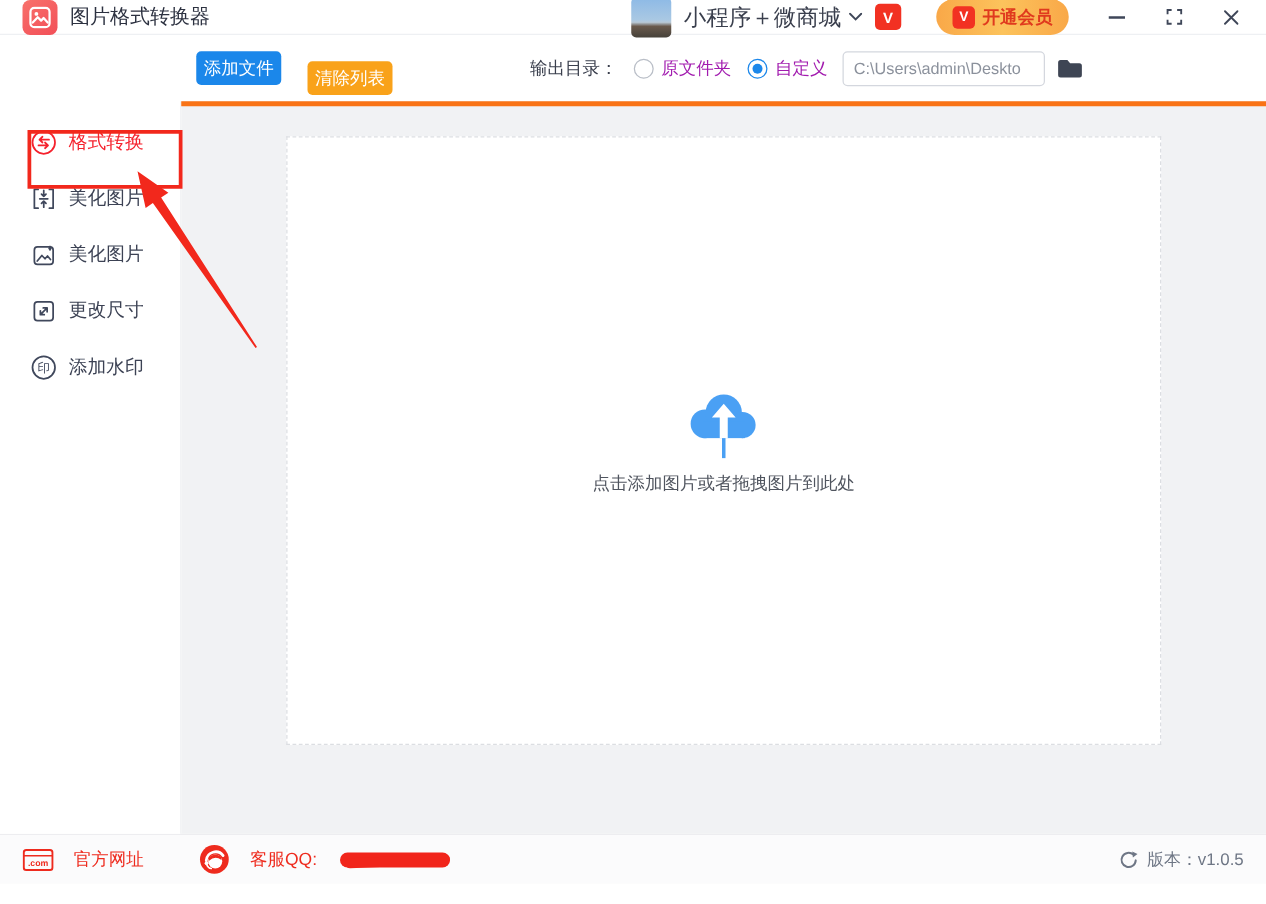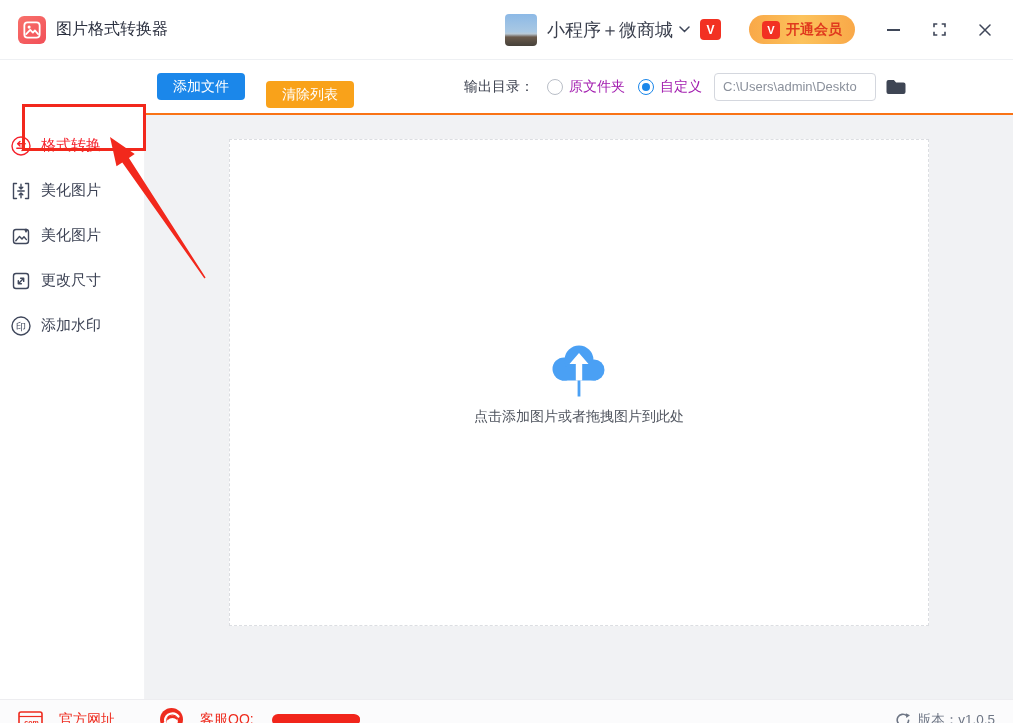--- a/index.html
+++ b/index.html
@@ -2,21 +2,21 @@
 <html><head>
 <meta charset="utf-8">
 <style>
   * { margin:0; padding:0; box-sizing:border-box; }
   html,body { width:1013px; height:723px; }
   body {
     font-family:"Liberation Sans","DejaVu Sans",sans-serif;
     background:#fff; color:#343a4a; overflow:hidden; position:relative;
   }
   
-  .titlebar { height:60px; display:flex; align-items:center; padding:0 20px 0 18px;
+  .titlebar { height:28px; display:flex; align-items:center; padding:0 20px 0 18px;
               background:#fff; border-bottom:1px solid #eef0f3; }
   .app-icon { width:28px; height:28px; border-radius:6px; flex:0 0 auto;
               background:linear-gradient(145deg,#f8716b,#f24f58);
               display:flex; align-items:center; justify-content:center; }
   .app-title { margin-left:10px; font-size:16px; color:#2c3140; }
   .tb-right { margin-left:auto; display:flex; align-items:center; }
   .avatar { width:32px; height:32px; border-radius:4px; overflow:hidden; flex:0 0 auto;
             background:linear-gradient(180deg,#8cb9e6 0%,#a9c8e3 55%,#b9c9d6 62%,#6a5a4c 72%,#46413a 100%); }
   .user-name { margin-left:10px; font-size:18px; color:#3a3f4d; }
   .chevron { margin-left:6px; display:flex; }
@@ -25,45 +25,45 @@
   .vip-pill { margin-left:28px; height:29px; border-radius:15px; padding:0 13px;
               background:linear-gradient(90deg,#f9a848,#fcc35c 50%,#f9a848);
               display:flex; align-items:center; gap:6px; cursor:pointer; }
   .vip-pill .mini-vip { width:18px; height:18px; border-radius:4px; background:#f23122; color:#fff;
               font-weight:bold; font-size:11px; display:flex; align-items:center; justify-content:center; }
   .vip-pill .pill-label { color:#e03a1e; font-size:14px; font-weight:bold; }
   .win-btn { margin-left:30px; display:flex; align-items:center; justify-content:center; width:16px; height:16px; cursor:pointer; }
   .min-line { width:13px; height:2px; background:#3f4759; }
   
   .toolbar { height:53px; display:flex; align-items:center; background:#fff; padding:0 14px 0 157px; }
-  .btn { border:none; border-radius:4px; height:27px; padding:0 16px; font-size:14px; color:#fff; cursor:pointer;
+  .btn { border:none; border-radius:4px; height:27px; padding:0 6px; font-size:14px; color:#fff; cursor:pointer;
          font-family:inherit; }
   .btn-add { background:#1b87ea; }
   .btn-clear { background:#f9a21a; margin-left:21px;margin-top:16px; }
   .output-group { display:flex; align-items:center; margin-left:110px; }
   .out-label { font-size:14px; color:#3a3f4d; }
   .radio-item { display:flex; align-items:center; margin-left:13px; cursor:pointer; }
   .radio-circle { width:16px; height:16px; border-radius:50%; border:1px solid #b9bec7; background:#fff;
                   display:flex; align-items:center; justify-content:center; }
   .radio-circle.on { border:1.5px solid #1b87ea; }
   .radio-circle.on::after { content:""; width:8px; height:8px; border-radius:50%; background:#1b87ea; }
   .radio-label { margin-left:6px; font-size:14px; color:#a21caf; }
   .path-input { margin-left:12px; width:162px; height:28px; border:1px solid #d4d7de; border-radius:4px;
                 padding:0 8px; font-size:13px; color:#8b919c; font-family:inherit; background:#fff;
                 white-space:nowrap; overflow:hidden; }
   .folder-btn { margin-left:9px; display:flex; cursor:pointer; }
   .btn-start { margin-left:auto; background:#f64c16; height:31px; border-radius:6px; padding:0 21px;
                font-size:15px; font-weight:bold; }
   
   .main-row { display:flex; height:586px; }
   .sidebar { width:145px; background:#fff; padding-top:10px; border-right:1px solid #f2f3f5; }
-  .side-item { height:45px; display:flex; align-items:center; padding-left:10px; gap:9px;
+  .side-item { height:45px; display:flex; align-items:center; padding-left:24px; gap:9px;
                font-size:15px; color:#3c4254; cursor:pointer; }
   .side-item.active { color:#f5222d; }
-  .content { flex:1; background:#f1f2f4; border-top:2px solid #f97316; }
+  .content { flex:1; background:#f1f2f4; border-top:4px solid #f97316; }
   .dropzone { width:700px; height:487px; margin:24px auto 0; background:#fff;
               border:1px dashed #dcdee2; display:flex; flex-direction:column;
               align-items:center; justify-content:center; cursor:pointer; }
   .drop-hint { margin-top:10px; font-size:14px; color:#50555f; }
   
   .footer { height:40px; background:#fbfbfc; border-top:1px solid #ededf0;
             display:flex; align-items:center; padding:0 18px; }
   .foot-link { display:flex; align-items:center; gap:16px; color:#ee2b1e; font-size:14px; cursor:pointer; }
   .foot-qq { margin-left:44px; }
   .qq-scribble { position:relative; width:88px; height:12px; background:#f1251b; border-radius:6px; margin-left:2px; }

